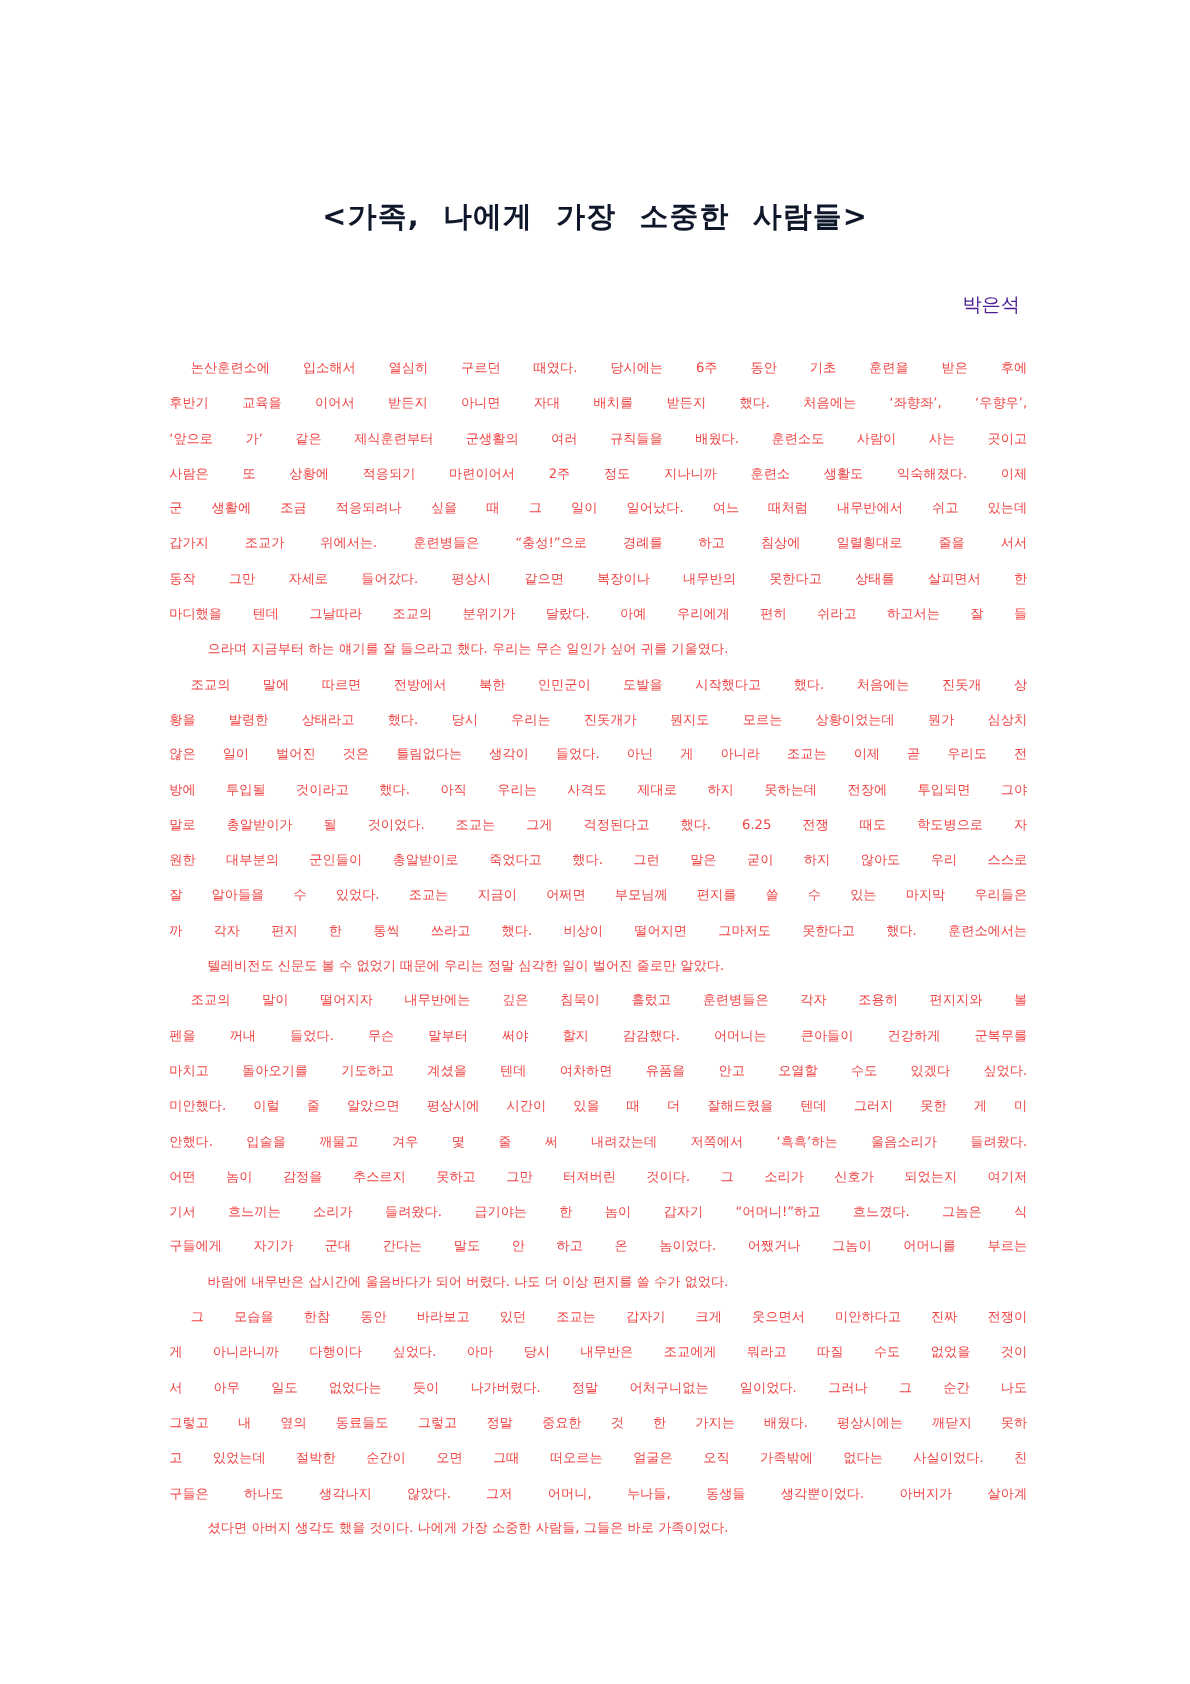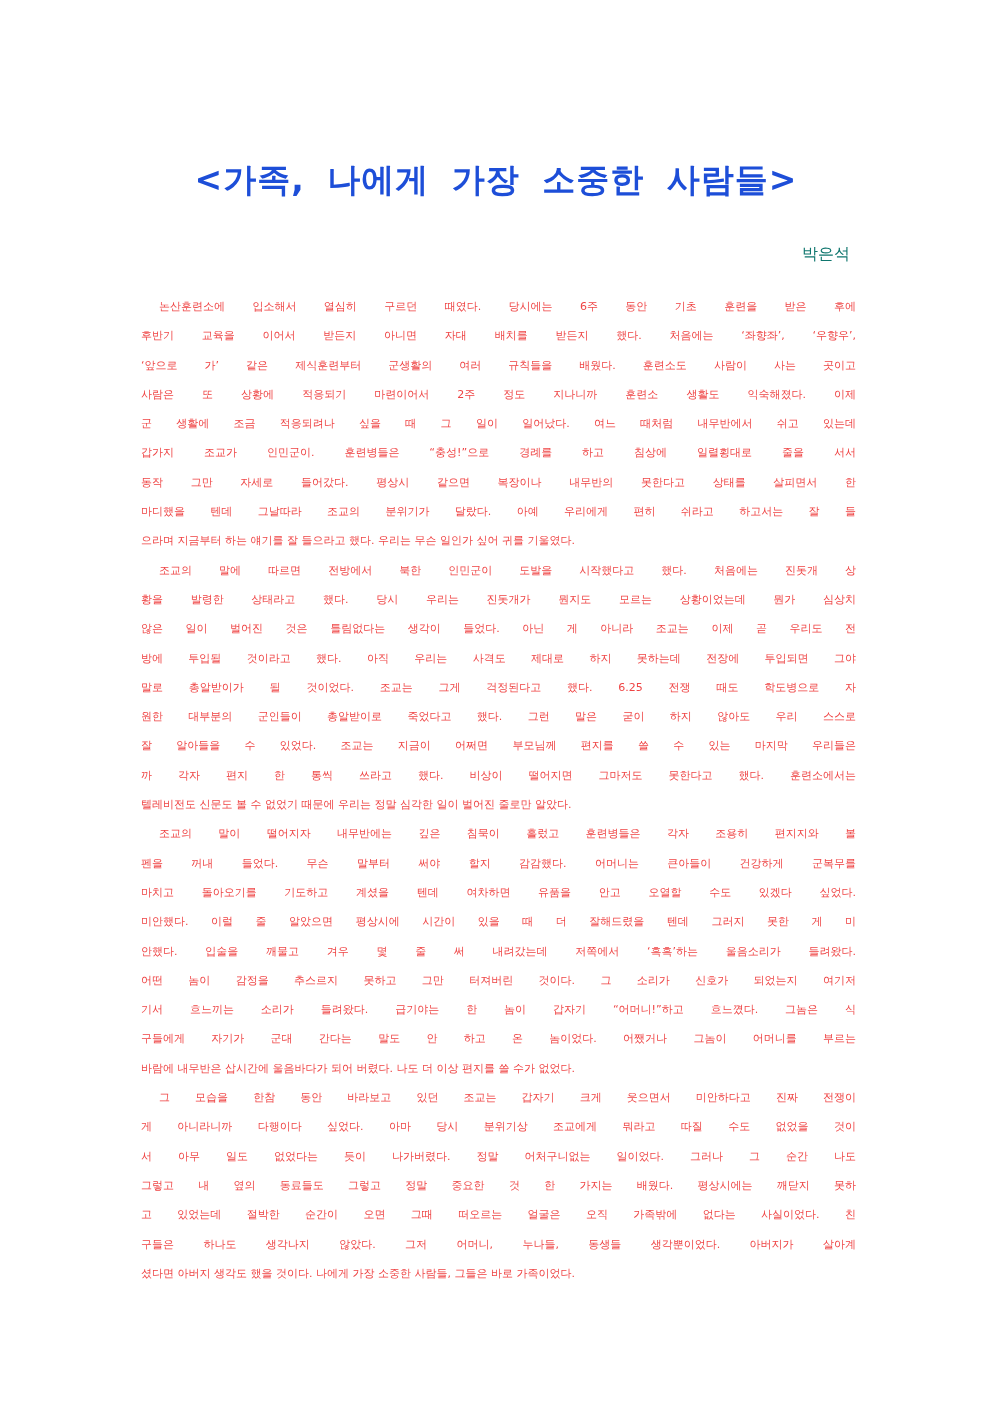--- a/index.html
+++ b/index.html
@@ -21,34 +21,34 @@
     width: 992px;
     height: 1403px;
     background: #ffffff;
   }
   .title {
     position: absolute;
     left: 0;
     width: 992px;
     top: 158px;
     text-align: center;
-    font-size: 33px;
+    font-size: 24px;
     font-weight: bold;
     letter-spacing: 1px;
     word-spacing: 10px;
     line-height: 44px;
-    color: #1d4ed8;
+    color: #0f172a;
   }
   .author {
     position: absolute;
     right: 142px;
     top: 243px;
     font-size: 16px;
     line-height: 22px;
-    color: #0f766e;
+    color: #4c1d95;
   }
   .body {
     position: absolute;
     left: 141px;
     top: 292px;
     width: 715px;
   }
   .line {
     display: block;
     height: 29.3px;
@@ -57,38 +57,39 @@
     white-space: nowrap;
     text-align: justify;
     text-align-last: justify;
     color: #ef4444;
   }
   .line.indent {
     padding-left: 18px;
   }
   .line.last {
     text-align-last: left;
+    margin-left: 32px;
   }
 </style>
 </head>
 <body>
 
 <div class="page">
   <div class="title">&lt;가족, 나에게 가장 소중한 사람들&gt;</div>
   <div class="author">박은석</div>
 
   <div class="body">
 
     <div>
       <span class="line indent">논산훈련소에 입소해서 열심히 구르던 때였다. 당시에는 6주 동안 기초 훈련을 받은 후에</span>
       <span class="line">후반기 교육을 이어서 받든지 아니면 자대 배치를 받든지 했다. 처음에는 ‘좌향좌’, ‘우향우’,</span>
       <span class="line">‘앞으로 가’ 같은 제식훈련부터 군생활의 여러 규칙들을 배웠다. 훈련소도 사람이 사는 곳이고</span>
       <span class="line">사람은 또 상황에 적응되기 마련이어서 2주 정도 지나니까 훈련소 생활도 익숙해졌다. 이제</span>
       <span class="line">군 생활에 조금 적응되려나 싶을 때 그 일이 일어났다. 여느 때처럼 내무반에서 쉬고 있는데</span>
-      <span class="line">갑가지 조교가 인민군이. 훈련병들은 “충성!”으로 경례를 하고 침상에 일렬횡대로 줄을 서서</span>
+      <span class="line">갑가지 조교가 위에서는. 훈련병들은 “충성!”으로 경례를 하고 침상에 일렬횡대로 줄을 서서</span>
       <span class="line">동작 그만 자세로 들어갔다. 평상시 같으면 복장이나 내무반의 못한다고 상태를 살피면서 한</span>
       <span class="line">마디했을 텐데 그날따라 조교의 분위기가 달랐다. 아예 우리에게 편히 쉬라고 하고서는 잘 들</span>
       <span class="line last">으라며 지금부터 하는 얘기를 잘 들으라고 했다. 우리는 무슨 일인가 싶어 귀를 기울였다.</span>
     </div>
 
     <div>
       <span class="line indent">조교의 말에 따르면 전방에서 북한 인민군이 도발을 시작했다고 했다. 처음에는 진돗개 상</span>
       <span class="line">황을 발령한 상태라고 했다. 당시 우리는 진돗개가 뭔지도 모르는 상황이었는데 뭔가 심상치</span>
       <span class="line">않은 일이 벌어진 것은 틀림없다는 생각이 들었다. 아닌 게 아니라 조교는 이제 곧 우리도 전</span>
       <span class="line">방에 투입될 것이라고 했다. 아직 우리는 사격도 제대로 하지 못하는데 전장에 투입되면 그야</span>
@@ -106,21 +107,21 @@
       <span class="line">미안했다. 이럴 줄 알았으면 평상시에 시간이 있을 때 더 잘해드렸을 텐데 그러지 못한 게 미</span>
       <span class="line">안했다. 입술을 깨물고 겨우 몇 줄 써 내려갔는데 저쪽에서 ‘흑흑’하는 울음소리가 들려왔다.</span>
       <span class="line">어떤 놈이 감정을 추스르지 못하고 그만 터져버린 것이다. 그 소리가 신호가 되었는지 여기저</span>
       <span class="line">기서 흐느끼는 소리가 들려왔다. 급기야는 한 놈이 갑자기 “어머니!”하고 흐느꼈다. 그놈은 식</span>
       <span class="line">구들에게 자기가 군대 간다는 말도 안 하고 온 놈이었다. 어쨌거나 그놈이 어머니를 부르는</span>
       <span class="line last">바람에 내무반은 삽시간에 울음바다가 되어 버렸다. 나도 더 이상 편지를 쓸 수가 없었다.</span>
     </div>
 
     <div>
       <span class="line indent">그 모습을 한참 동안 바라보고 있던 조교는 갑자기 크게 웃으면서 미안하다고 진짜 전쟁이</span>
-      <span class="line">게 아니라니까 다행이다 싶었다. 아마 당시 분위기상 조교에게 뭐라고 따질 수도 없었을 것이</span>
+      <span class="line">게 아니라니까 다행이다 싶었다. 아마 당시 내무반은 조교에게 뭐라고 따질 수도 없었을 것이</span>
       <span class="line">서 아무 일도 없었다는 듯이 나가버렸다. 정말 어처구니없는 일이었다. 그러나 그 순간 나도</span>
       <span class="line">그렇고 내 옆의 동료들도 그렇고 정말 중요한 것 한 가지는 배웠다. 평상시에는 깨닫지 못하</span>
       <span class="line">고 있었는데 절박한 순간이 오면 그때 떠오르는 얼굴은 오직 가족밖에 없다는 사실이었다. 친</span>
       <span class="line">구들은 하나도 생각나지 않았다. 그저 어머니, 누나들, 동생들 생각뿐이었다. 아버지가 살아계</span>
       <span class="line last">셨다면 아버지 생각도 했을 것이다. 나에게 가장 소중한 사람들, 그들은 바로 가족이었다.</span>
     </div>
   </div>
 </div>
 
 </body></html>

